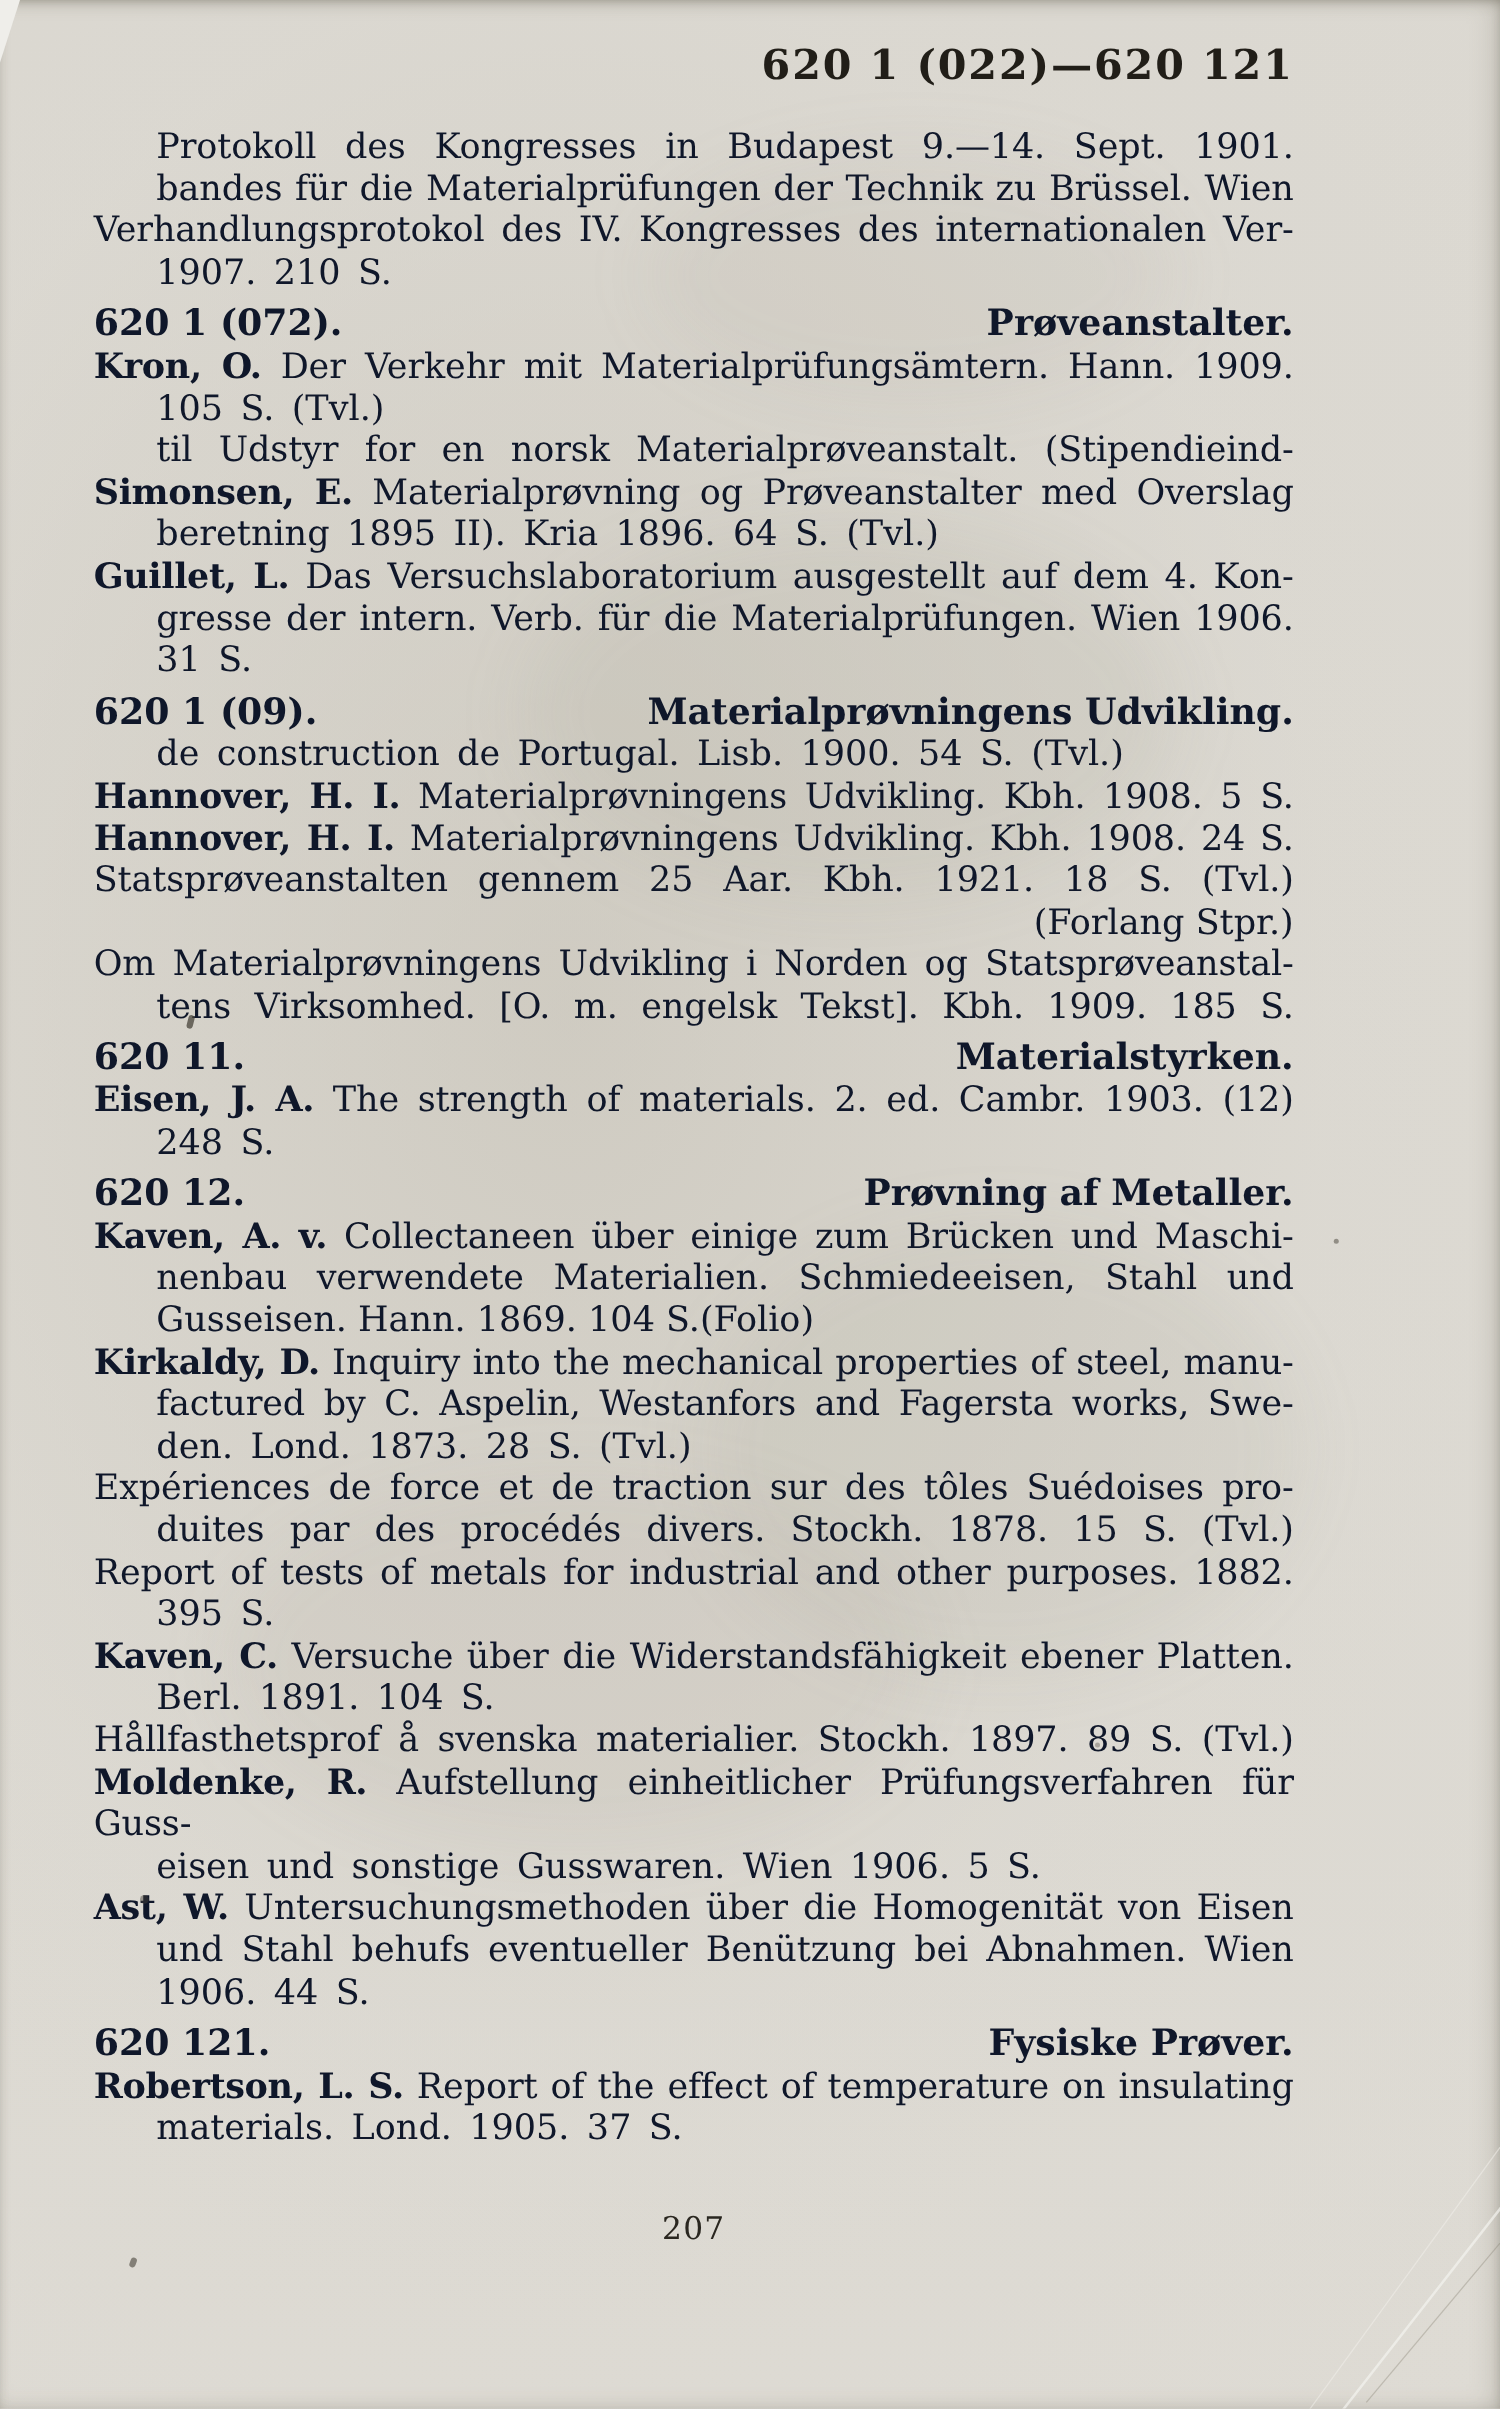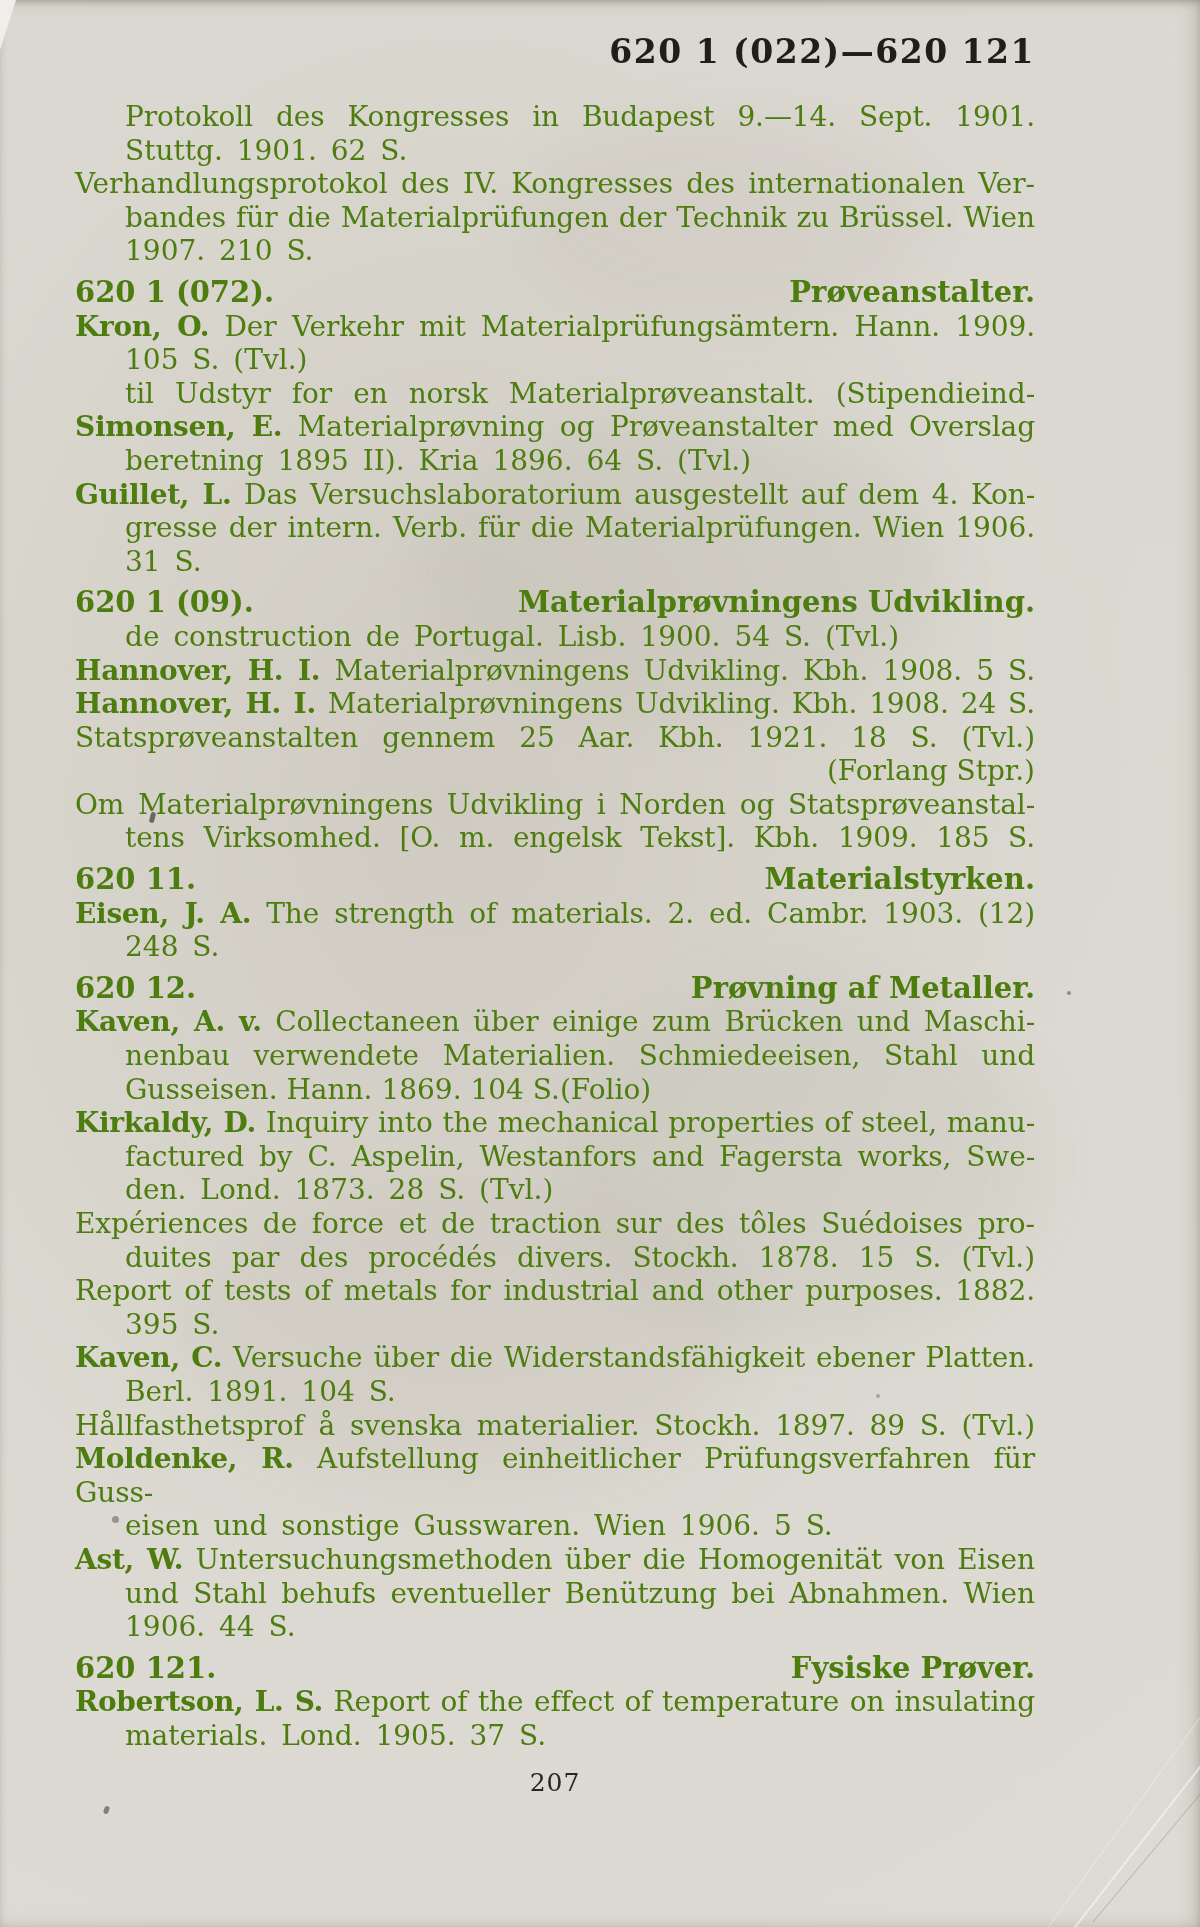--- a/index.html
+++ b/index.html
@@ -24,21 +24,21 @@
   .m4{left:520px;top:120px;width:420px;height:200px;background:rgba(150,144,127,.08);}
   .corner-wedge{
     position:absolute;left:0;top:0;width:0;height:0;
     border-top:50px solid #efeeea;border-right:16px solid transparent;
   }
   .running-head{
     position:absolute;left:75px;top:32px;width:960px;
     text-align:right;font-weight:bold;font-size:33px;letter-spacing:1.5px;
     color:#211e18;
   }
-  .text-block{position:absolute;left:75px;top:100px;width:960px;color:#4d7c0f;}
+  .text-block{position:absolute;left:75px;top:100px;width:960px;color:#0f172a;}
   .line{font-size:28px;line-height:33.6px;white-space:nowrap;}
   .line.wrapok{white-space:normal;}
   .line.ind{padding-left:50px;}
   .line.j{white-space:normal;text-align:justify;text-align-last:justify;word-spacing:-2px;letter-spacing:-0.1px;}
   .line.l{word-spacing:5px;}
   .line.section{display:flex;justify-content:space-between;font-weight:bold;margin-top:8px;font-size:29px;white-space:normal;gap:12px;}
   .line.rightline{text-align:right;}
   .line.split{display:flex;justify-content:flex-start;white-space:normal;}
   .line b{font-weight:bold;letter-spacing:-0.3px;}
   .page-number{
@@ -64,23 +64,22 @@
 <div class="mottle m1"></div>
 <div class="mottle m2"></div>
 <div class="mottle m3"></div>
 <div class="mottle m4"></div>
 <div class="corner-wedge"></div>
 
 <div class="running-head">620 1 (022)—620 121</div>
 
 <div class="text-block">
     <div class="line ind j"><span>Protokoll des Kongresses in Budapest 9.—14. Sept. 1901.</span></div>
-    <div class="line ind l wrapok"><span>Stuttg. 1901. 62 S.</span></div>
+    <div class="line ind j"><span>bandes für die Materialprüfungen der Technik zu Brüssel. Wien</span></div>
     <div class="line j"><span>Verhandlungsprotokol des IV. Kongresses des internationalen Ver-</span></div>
-    <div class="line ind j"><span>bandes für die Materialprüfungen der Technik zu Brüssel. Wien</span></div>
     <div class="line ind l wrapok"><span>1907. 210 S.</span></div>
     <div class="line section">
       <span>620 1 (072).</span>
       <span>Prøveanstalter.</span>
     </div>
     <div class="line j"><b>Kron, O.</b><span> Der Verkehr mit Materialprüfungsämtern. Hann. 1909.</span></div>
     <div class="line ind l wrapok"><span>105 S. (Tvl.)</span></div>
     <div class="line ind j"><span>til Udstyr for en norsk Materialprøveanstalt. (Stipendieind-</span></div>
     <div class="line j"><b>Simonsen, E.</b><span> Materialprøvning og Prøveanstalter med Overslag</span></div>
     <div class="line ind l wrapok"><span>beretning 1895 II). Kria 1896. 64 S. (Tvl.)</span></div>

